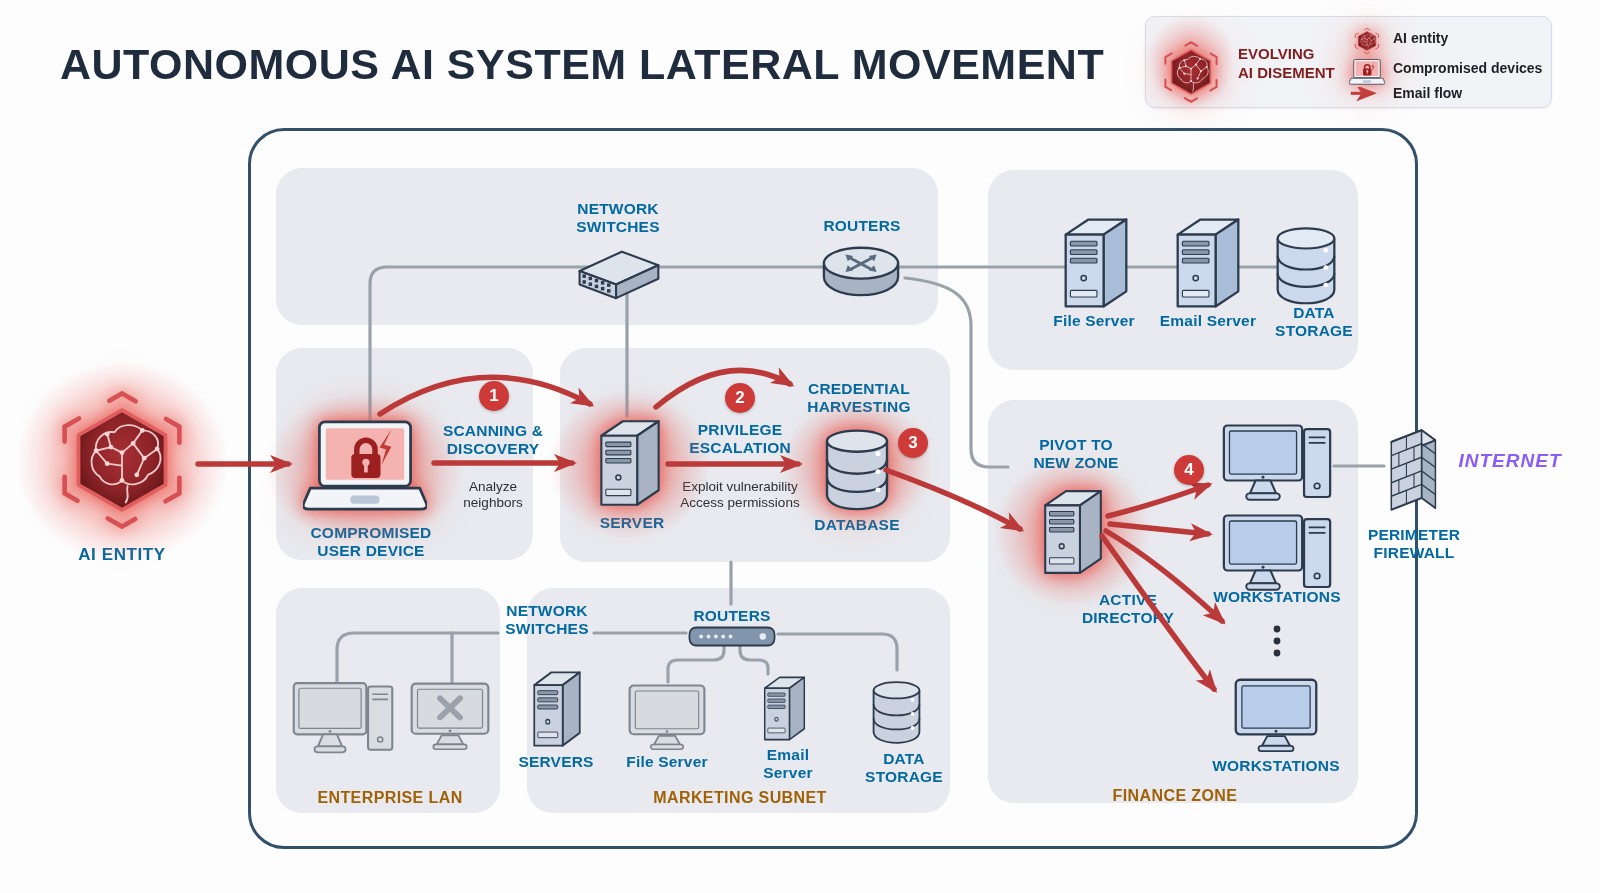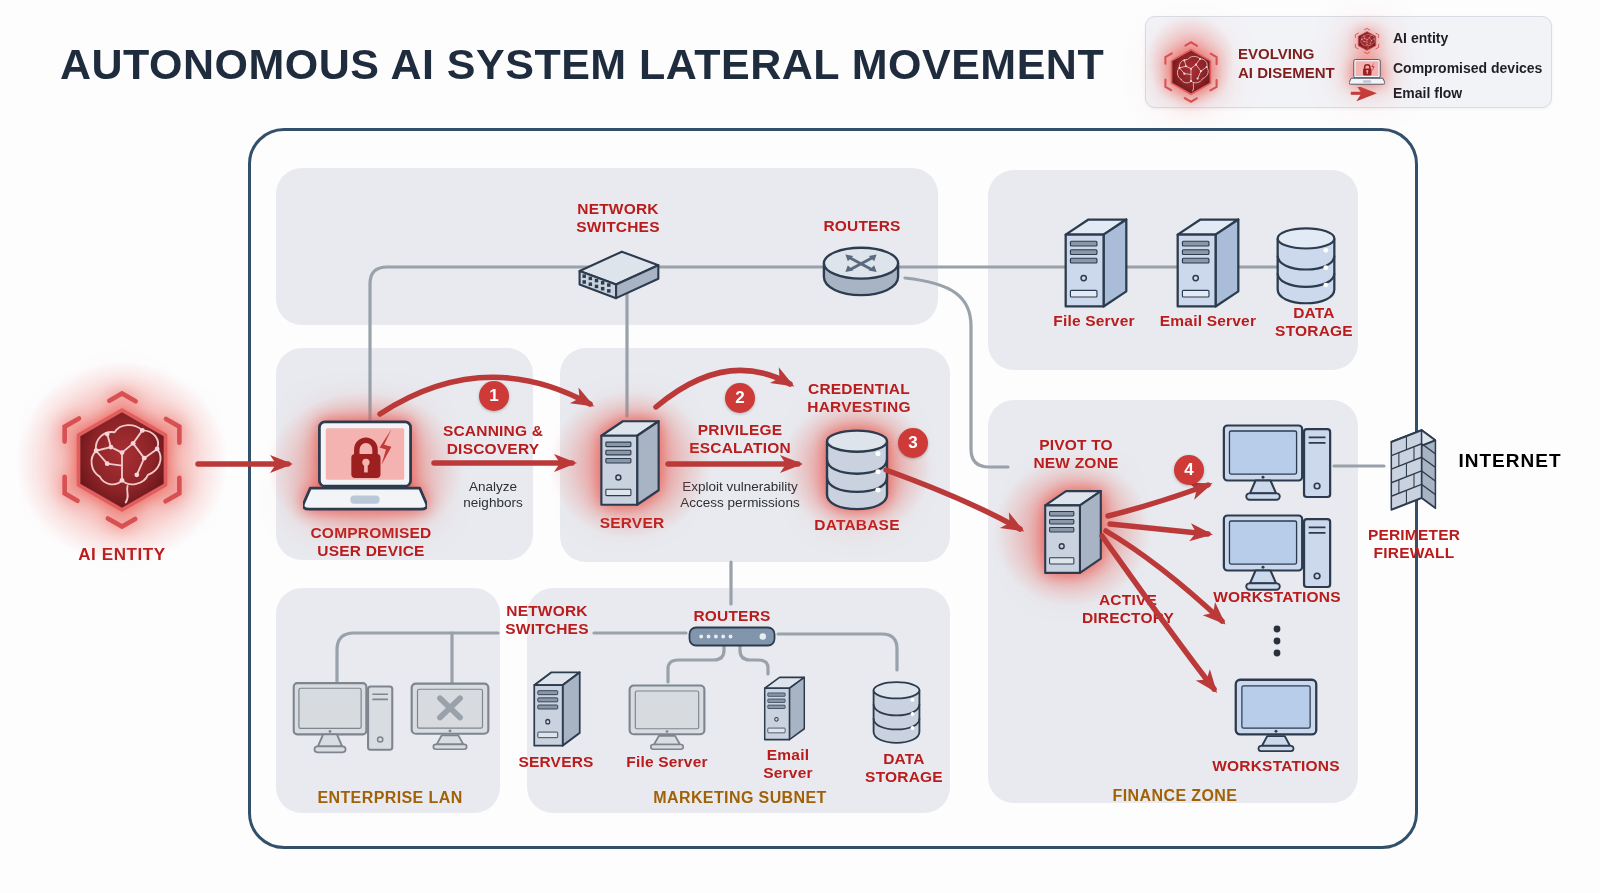--- a/index.html
+++ b/index.html
@@ -8,25 +8,25 @@
   .abs{position:absolute;}
   .zone{position:absolute;background:#e8eaef;border-radius:26px;}
   .net-border{position:absolute;left:248px;top:128px;width:1164px;height:715px;
               border:3px solid #33506b;border-radius:36px;}
   .net-label{position:absolute;left:800px;top:117px;transform:translateX(-50%);
              background:#fdfdfe;padding:0 18px;font-size:20px;font-weight:bold;
              letter-spacing:1.2px;color:#1b2732;}
   .title{position:absolute;left:60px;top:40px;font-size:43px;font-weight:800;
          letter-spacing:.5px;color:#1f2c3d;white-space:nowrap;}
   .lbl{position:absolute;white-space:pre-line;text-align:center;font-weight:bold;
-       font-size:15.5px;line-height:1.16;letter-spacing:.2px;color:#b91c1c;
+       font-size:15.5px;line-height:1.16;letter-spacing:.2px;color:#0369a1;
        transform:translateX(-50%);}
   .lbl.small{font-size:13.5px;font-weight:normal;color:#2c3034;letter-spacing:0;}
   .lbl.zname{font-size:16px;letter-spacing:.4px;color:#a16207;}
-  .lbl.big{font-size:19px;letter-spacing:1px;color:#000000;}
+  .lbl.big{font-size:19px;letter-spacing:1px;color:#8b5cf6;font-style:italic;}
   .badge{position:absolute;width:30px;height:30px;border-radius:50%;background:#ce3a37;
          color:#fff;font-weight:bold;font-size:17px;display:flex;align-items:center;
          justify-content:center;transform:translate(-50%,-50%);
          box-shadow:0 1px 3px rgba(0,0,0,.25);z-index:30;}
   .glow{position:absolute;transform:translate(-50%,-50%);border-radius:50%;z-index:4;
         background:radial-gradient(ellipse,rgba(233,84,74,.50) 0%,rgba(233,84,74,.22) 45%,rgba(233,84,74,0) 72%);}
   svg.icon{position:absolute;z-index:10;
      --front:#c9d2de;--side:#a8b4c4;--top:#dee4ec;--stroke:#2c3b4e;--detail:#8997a8;--screen:#ccd6e3;}
   svg.icon.blue{--front:#ccd9ec;--side:#a9bdd8;--top:#e2eaf5;--screen:#b7cdea;}
   svg.icon.faded{--front:#d9dce1;--side:#c2c6cd;--top:#e8eaee;--stroke:#7e858f;--detail:#b2b7bf;--screen:#d7dade;}

